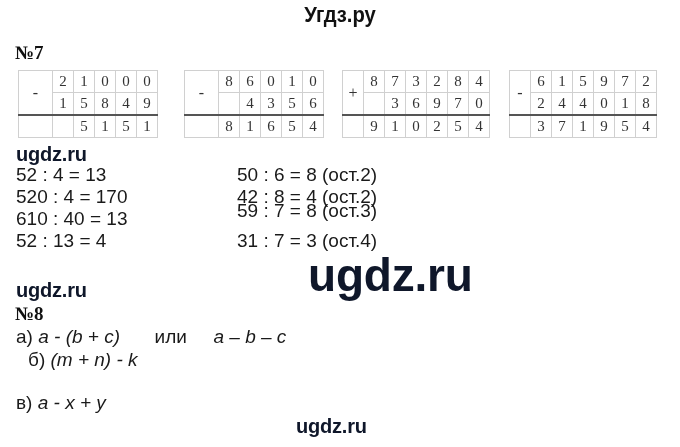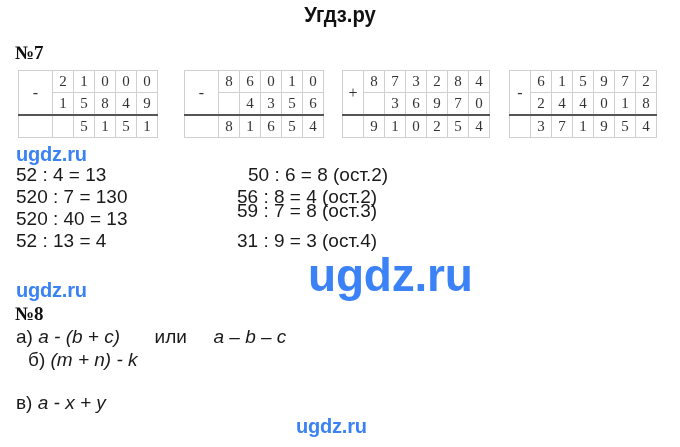--- a/index.html
+++ b/index.html
@@ -6,21 +6,21 @@
     body { width: 680px; height: 447px; position: relative; overflow: hidden; color: #1a1a1a; }
     .site-title {
       position: absolute; left: 0; right: 0; top: 2px; text-align: center;
       font-family: "Liberation Sans", sans-serif; font-weight: bold; font-size: 22px; color: #111;
       transform: scaleX(0.92);
     }
     .task-num {
       position: absolute; font-family: "Liberation Serif", serif; font-weight: bold; font-size: 19px; color: #111;
     }
     .wm {
-      position: absolute; font-family: "Liberation Sans", sans-serif; font-weight: bold; color: #3b82f6;
+      position: absolute; font-family: "Liberation Sans", sans-serif; font-weight: bold; color: #0f172a;
       letter-spacing: -0.2px;
     }
     .wm-small { font-size: 20px; }
     .wm-big { font-size: 46px; }
 
     table.calc {
       position: absolute; border-collapse: collapse; font-family: "Liberation Serif", serif;
       font-size: 15px; color: #333;
     }
     table.calc td {
@@ -155,28 +155,28 @@
     <td>9</td>
     <td>5</td>
     <td>4</td>
   </tr>
 </tbody>
   </table>
 
 <div class="wm wm-small" style="left:16px; top:143px;">ugdz.ru</div>
 
 <div class="line" style="left:16px; top:164px;">52 : 4 = 13</div>
-<div class="line" style="left:16px; top:186px;">520 : 7 = 130</div>
-<div class="line" style="left:16px; top:208px;">520 : 40 = 13</div>
+<div class="line" style="left:16px; top:186px;">520 : 4 = 170</div>
+<div class="line" style="left:16px; top:208px;">610 : 40 = 13</div>
 <div class="line" style="left:16px; top:230px;">52 : 13 = 4</div>
 
-<div class="line" style="left:248px; top:164px;">50 : 6 = 8 (ост.2)</div>
-<div class="line" style="left:237px; top:186px;">56 : 8 = 4 (ост.2)</div>
+<div class="line" style="left:237px; top:164px;">50 : 6 = 8 (ост.2)</div>
+<div class="line" style="left:237px; top:186px;">42 : 8 = 4 (ост.2)</div>
 <div class="line" style="left:237px; top:200px;">59 : 7 = 8 (ост.3)</div>
-<div class="line" style="left:237px; top:230px;">31 : 9 = 3 (ост.4)</div>
+<div class="line" style="left:237px; top:230px;">31 : 7 = 3 (ост.4)</div>
 
 <div class="wm wm-big" style="left:308px; top:248px;">ugdz.ru</div>
 <div class="wm wm-small" style="left:16px; top:279px;">ugdz.ru</div>
 
 <div class="task-num" style="left:15px; top:303px;">№8</div>
 
 <div class="line" style="left:16px; top:326px;">
   <span>а)</span>
   <span class="it">a - (b + c)</span>
   <span style="display:inline-block; width:24px;"></span>

